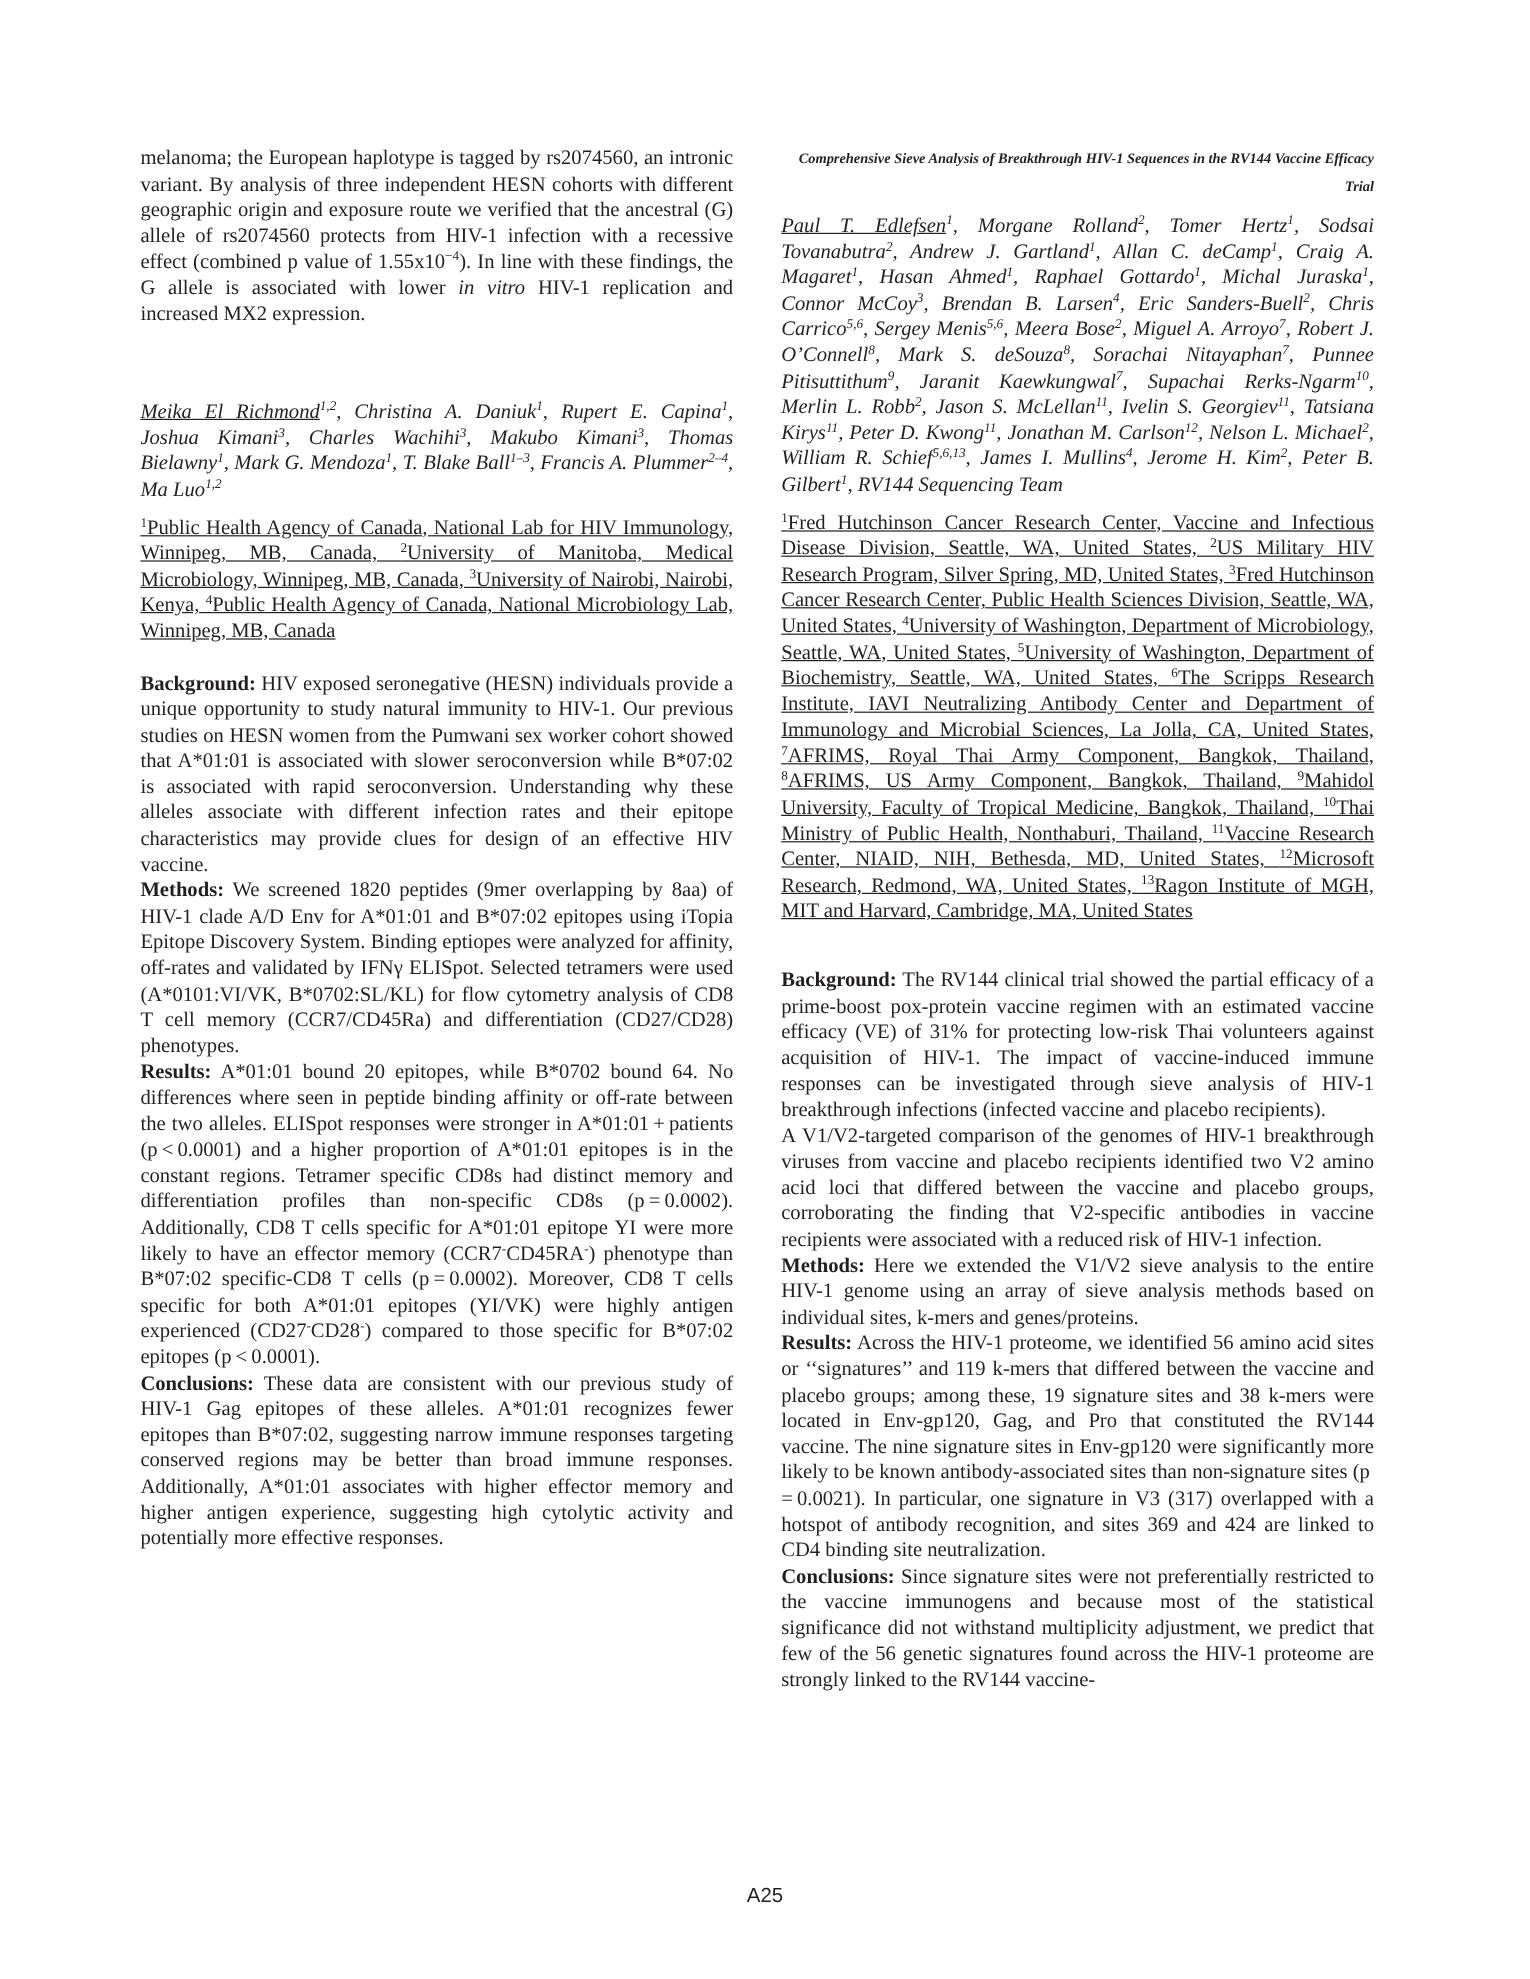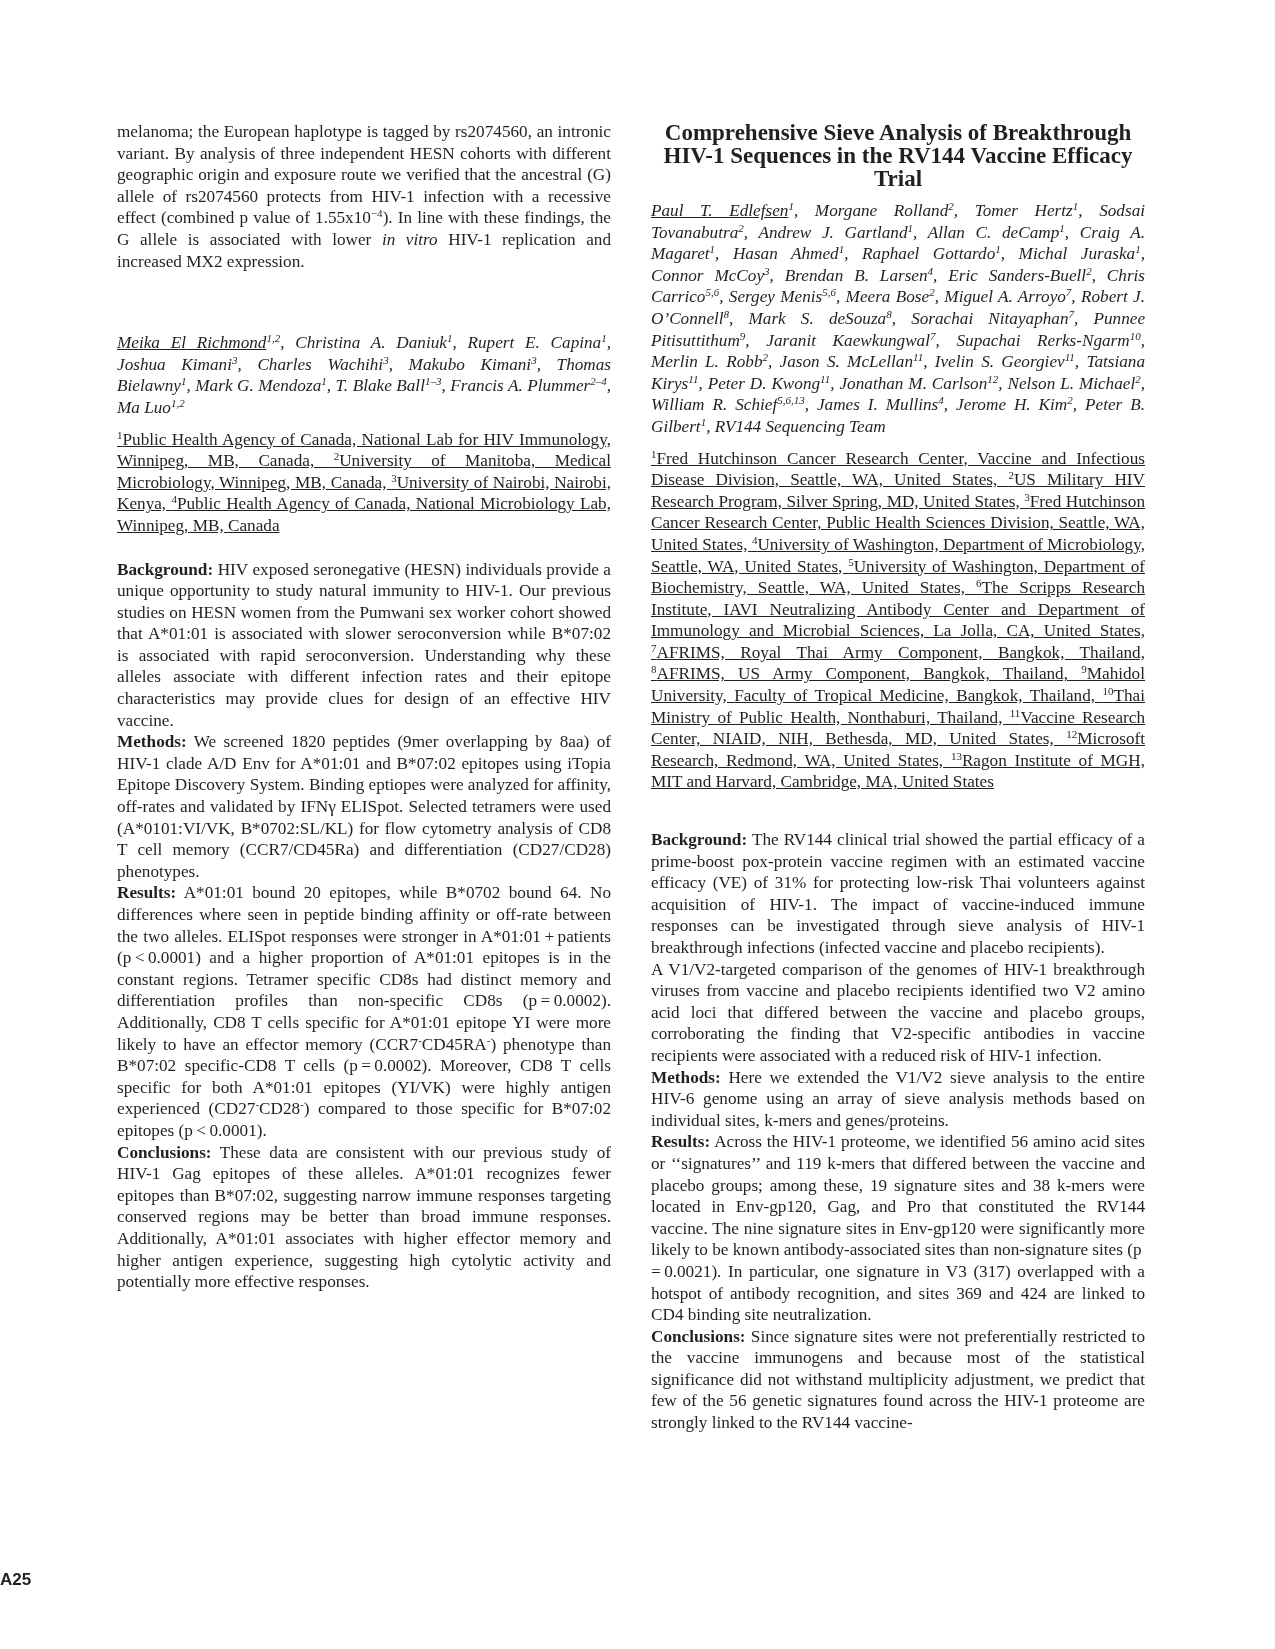--- a/index.html
+++ b/index.html
@@ -10,30 +10,30 @@
   }
   .col {
     position: absolute; top: 121px; width: 494px;
     font-size: 17.2px; line-height: 21.6px;
     text-align: justify; hyphens: manual;
   }
   .col.left { left: 117px; }
   .col.right { left: 651px; }
   p { margin: 0; }
   .abs-id { font-weight: bold; font-size: 18.5px; line-height: 23px; margin: 0; }
-  .abs-title { font-weight: bold; font-size: 23px; line-height: 23px; margin: 0 0 10px 0; text-align: center; }
+  .abs-title { font-weight: bold; font-size: 12px; line-height: 23px; margin: 0 0 10px 0; text-align: right; font-style: italic; }
   .authors { font-style: italic; margin: 0 0 10px 0; }
   .authors .presenter { text-decoration: underline; }
   sup { font-size: 11px; line-height: 0; vertical-align: 0.55em; }
   .affil { margin: 0 0 22px 0; text-decoration: underline; }
   .section-label { font-weight: bold; }
   .spacer-l { height: 60px; }
   .page-number {
-    position: absolute; top: 1570px; left: 0; width: 1275px; text-align: left;
-    font-family: "Liberation Sans", "DejaVu Sans", sans-serif; font-weight: bold; font-size: 17px;
+    position: absolute; top: 1570px; left: 0; width: 1275px; text-align: center;
+    font-family: "Liberation Sans", "DejaVu Sans", sans-serif; font-weight: normal; font-size: 17px;
   }
 </style>
 </head>
 <body>
 
 <div class="col left">
   <div>
     <p id="left-cont-para"><span>melanoma; the European haplotype is tagged by rs2074560, an intronic variant. By analysis of three independent HESN cohorts with different geographic origin and exposure route we verified that the ancestral (G) allele of rs2074560 protects from HIV-1 infection with a recessive effect (combined p value of 1.55x10</span><sup>−4</sup><span>). In line with these findings, the G allele is associated with lower </span><i>in vitro</i><span> HIV-1 replication and increased MX2 expression.</span></p>
   </div>
 
@@ -52,20 +52,20 @@
 </div>
 
 <div class="col right">
   <div>
     <p class="abs-title">Comprehensive Sieve Analysis of Breakthrough HIV-1 Sequences in the RV144 Vaccine Efficacy Trial</p>
     <p class="authors" id="right-authors"><span><span class="presenter">Paul T. Edlefsen</span><sup>1</sup></span>, <span><span>Morgane Rolland</span><sup>2</sup></span>, <span><span>Tomer Hertz</span><sup>1</sup></span>, <span><span>Sodsai Tovanabutra</span><sup>2</sup></span>, <span><span>Andrew J. Gartland</span><sup>1</sup></span>, <span><span>Allan C. deCamp</span><sup>1</sup></span>, <span><span>Craig A. Magaret</span><sup>1</sup></span>, <span><span>Hasan Ahmed</span><sup>1</sup></span>, <span><span>Raphael Gottardo</span><sup>1</sup></span>, <span><span>Michal Juraska</span><sup>1</sup></span>, <span><span>Connor McCoy</span><sup>3</sup></span>, <span><span>Brendan B. Larsen</span><sup>4</sup></span>, <span><span>Eric Sanders-Buell</span><sup>2</sup></span>, <span><span>Chris Carrico</span><sup>5,6</sup></span>, <span><span>Sergey Menis</span><sup>5,6</sup></span>, <span><span>Meera Bose</span><sup>2</sup></span>, <span><span>Miguel A. Arroyo</span><sup>7</sup></span>, <span><span>Robert J. O’Connell</span><sup>8</sup></span>, <span><span>Mark S. deSouza</span><sup>8</sup></span>, <span><span>Sorachai Nitayaphan</span><sup>7</sup></span>, <span><span>Punnee Pitisuttithum</span><sup>9</sup></span>, <span><span>Jaranit Kaewkungwal</span><sup>7</sup></span>, <span><span>Supachai Rerks-Ngarm</span><sup>10</sup></span>, <span><span>Merlin L. Robb</span><sup>2</sup></span>, <span><span>Jason S. McLellan</span><sup>11</sup></span>, <span><span>Ivelin S. Georgiev</span><sup>11</sup></span>, <span><span>Tatsiana Kirys</span><sup>11</sup></span>, <span><span>Peter D. Kwong</span><sup>11</sup></span>, <span><span>Jonathan M. Carlson</span><sup>12</sup></span>, <span><span>Nelson L. Michael</span><sup>2</sup></span>, <span><span>William R. Schief</span><sup>5,6,13</sup></span>, <span><span>James I. Mullins</span><sup>4</sup></span>, <span><span>Jerome H. Kim</span><sup>2</sup></span>, <span><span>Peter B. Gilbert</span><sup>1</sup></span>, <span><span>RV144 Sequencing Team</span></span></p>
     <p class="affil" id="right-affils" style="margin-bottom:36px"><span><sup>1</sup><span>Fred Hutchinson Cancer Research Center, Vaccine and Infectious Disease Division, Seattle, WA, United States, </span></span><span><sup>2</sup><span>US Military HIV Research Program, Silver Spring, MD, United States, </span></span><span><sup>3</sup><span>Fred Hutchinson Cancer Research Center, Public Health Sciences Division, Seattle, WA, United States, </span></span><span><sup>4</sup><span>University of Washington, Department of Microbiology, Seattle, WA, United States, </span></span><span><sup>5</sup><span>University of Washington, Department of Biochemistry, Seattle, WA, United States, </span></span><span><sup>6</sup><span>The Scripps Research Institute, IAVI Neutralizing Antibody Center and Department of Immunology and Microbial Sciences, La Jolla, CA, United States, </span></span><span><sup>7</sup><span>AFRIMS, Royal Thai Army Component, Bangkok, Thailand, </span></span><span><sup>8</sup><span>AFRIMS, US Army Component, Bangkok, Thailand, </span></span><span><sup>9</sup><span>Mahidol University, Faculty of Tropical Medicine, Bangkok, Thailand, </span></span><span><sup>10</sup><span>Thai Ministry of Public Health, Nonthaburi, Thailand, </span></span><span><sup>11</sup><span>Vaccine Research Center, NIAID, NIH, Bethesda, MD, United States, </span></span><span><sup>12</sup><span>Microsoft Research, Redmond, WA, United States, </span></span><span><sup>13</sup><span>Ragon Institute of MGH, MIT and Harvard, Cambridge, MA, United States</span></span></p>
     <div id="right-sections">
         <p><span class="section-label">Background:</span><span> The RV144 clinical trial showed the partial efficacy of a prime-boost pox-protein vaccine regimen with an estimated vaccine efficacy (VE) of 31% for protecting low-risk Thai volunteers against acquisition of HIV-1. The impact of vaccine-induced immune responses can be investigated through sieve analysis of HIV-1 breakthrough infections (infected vaccine and placebo recipients).</span></p>
         <p><span>A V1/V2-targeted comparison of the genomes of HIV-1 breakthrough viruses from vaccine and placebo recipients identified two V2 amino acid loci that differed between the vaccine and placebo groups, corroborating the finding that V2-specific antibodies in vaccine recipients were associated with a reduced risk of HIV-1 infection.</span></p>
-        <p><span class="section-label">Methods:</span><span> Here we extended the V1/V2 sieve analysis to the entire HIV-6 genome using an array of sieve analysis methods based on individual sites, k-mers and genes/proteins.</span></p>
+        <p><span class="section-label">Methods:</span><span> Here we extended the V1/V2 sieve analysis to the entire HIV-1 genome using an array of sieve analysis methods based on individual sites, k-mers and genes/proteins.</span></p>
         <p><span class="section-label">Results:</span><span> Across the HIV-1 proteome, we identified 56 amino acid sites or ‘‘signatures’’ and 119 k-mers that differed between the vaccine and placebo groups; among these, 19 signature sites and 38 k-mers were located in Env-gp120, Gag, and Pro that constituted the RV144 vaccine. The nine signature sites in Env-gp120 were significantly more likely to be known antibody-associated sites than non-signature sites (p = 0.0021). In particular, one signature in V3 (317) overlapped with a hotspot of antibody recognition, and sites 369 and 424 are linked to CD4 binding site neutralization.</span></p>
         <p><span class="section-label">Conclusions:</span><span> Since signature sites were not preferentially restricted to the vaccine immunogens and because most of the statistical significance did not withstand multiplicity adjustment, we predict that few of the 56 genetic signatures found across the HIV-1 proteome are strongly linked to the RV144 vaccine-</span></p>
       </div>
   </div>
 </div>
 
 <div class="page-number">A25</div>
 
 </body></html>

